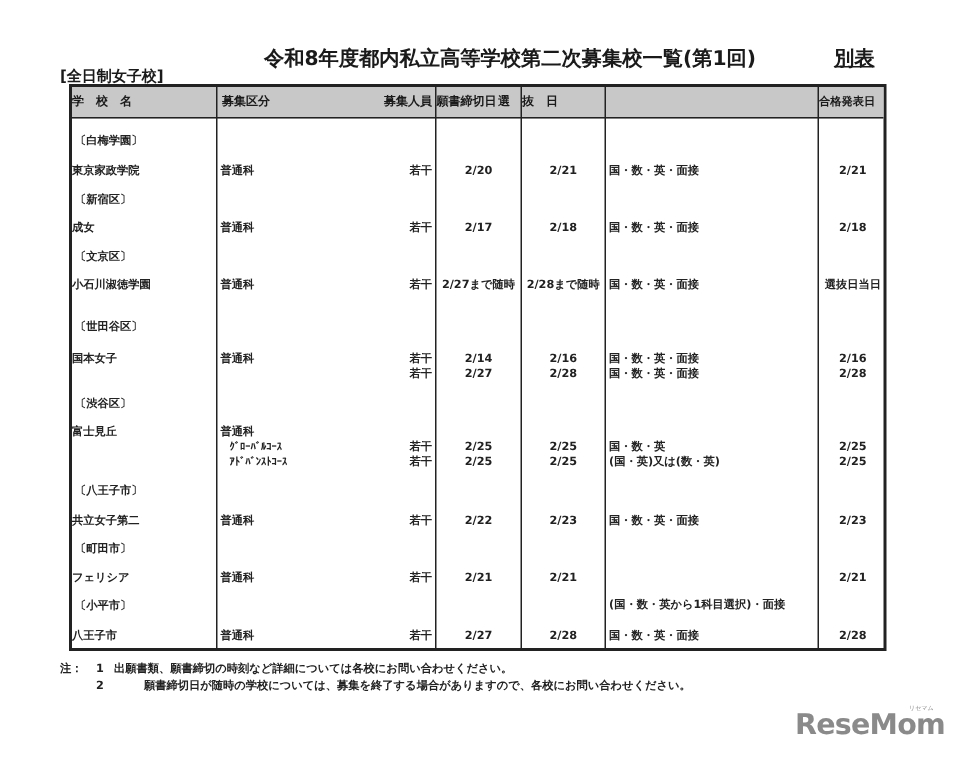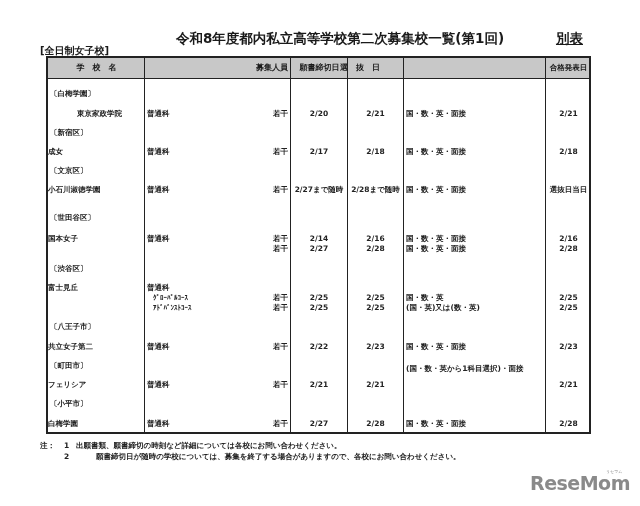--- a/index.html
+++ b/index.html
@@ -10,21 +10,21 @@
   .title { position: absolute; left: 140px; top: 30px; width: 400px; text-align: center;
     font-size: 13.5px; font-weight: bold; letter-spacing: 0px; }
   .annex { position: absolute; left: 556px; top: 30px; font-size: 13.5px; font-weight: bold; text-decoration: underline; }
   .category { position: absolute; left: 40px; top: 44px; font-size: 10px; font-weight: bold; }
   .table { position: absolute; left: 46px; top: 56px; width: 545px; height: 378px;
     border: 2px solid #222; box-sizing: border-box; }
   .header { position: absolute; left: 0; top: 0; right: 0; height: 21px; background: #c8c8c8;
     border-bottom: 1.5px solid #222; box-sizing: border-box; }
   .vline { position: absolute; top: 0; bottom: 0; width: 0; border-left: 1.3px solid #222; }
   .hcell { position: absolute; top: 0; height: 19px; line-height: 19px; font-size: 8px; font-weight: bold;
-    text-align: center; white-space: nowrap; }
+    text-align: left; white-space: nowrap; }
   .cell { position: absolute; font-size: 7.5px; white-space: nowrap; line-height: 10px; font-weight: bold; color: #222; }
   .ward { font-weight: bold; }
   .c { text-align: center; }
   .r { text-align: right; }
   .notes { position: absolute; left: 40px; top: 441px; font-size: 7.5px; font-weight: bold; color: #222; }
   .notes .lbl { position: absolute; left: 0; top: 0; }
   .notes .n { position: absolute; left: 24px; }
   .notes .t { position: absolute; left: 36px; white-space: nowrap; }
   .logo { position: absolute; left: 530px; top: 472px; font-size: 19px; font-weight: bold; color: #8a8a8a;
     font-family: "DejaVu Sans", sans-serif; letter-spacing: -0.5px; }
@@ -33,34 +33,35 @@
 </head>
 <body>
 
 <div class="title">令和8年度都内私立高等学校第二次募集校一覧(第1回)</div>
 <div class="annex">別表</div>
 <div class="category">[全日制女子校]</div>
 
 <div class="table">
   <div class="header">
     <div class="hcell" style="left:0;width:97px;">学　校　名</div>
+    <div class="hcell" style="left:100px;width:80px;">募集区分</div>
     <div class="hcell" style="left:190px;width:50px;text-align:right;">募集人員</div>
     <div class="hcell" style="left:243px;width:57px;">願書締切日</div>
     <div class="hcell" style="left:284px;width:56px;">選　抜　日</div>
     <div class="hcell" style="left:498px;width:45px;font-size:7.5px;">合格発表日</div>
   </div>
 
   <div class="vline" style="left:96px;"></div>
   <div class="vline" style="left:242px;"></div>
   <div class="vline" style="left:299px;"></div>
   <div class="vline" style="left:355px;"></div>
   <div class="vline" style="left:497px;"></div>
 
   <div class="cell ward" style="left:2px;top:31px;">〔白梅学園〕</div>
-  <div class="cell" style="left:0;top:51px;padding-left:29px;">東京家政学院</div>
+  <div class="cell" style="left:0;top:51px;">東京家政学院</div>
   <div class="cell" style="left:99px;top:51px;">普通科</div>
   <div class="cell r" style="left:200px;width:40px;top:51px;">若干</div>
   <div class="cell c" style="left:243px;width:56px;top:51px;">2/20</div>
   <div class="cell c" style="left:300px;width:55px;top:51px;">2/21</div>
   <div class="cell" style="left:358px;top:51px;">国・数・英・面接</div>
   <div class="cell c" style="left:498px;width:45px;top:51px;">2/21</div>
 
   <div class="cell ward" style="left:2px;top:70px;">〔新宿区〕</div>
   <div class="cell" style="left:0;top:89px;">成女</div>
   <div class="cell" style="left:99px;top:89px;">普通科</div>
@@ -117,25 +118,25 @@
   <div class="cell c" style="left:300px;width:55px;top:284px;">2/23</div>
   <div class="cell" style="left:358px;top:284px;">国・数・英・面接</div>
   <div class="cell c" style="left:498px;width:45px;top:284px;">2/23</div>
 
   <div class="cell ward" style="left:2px;top:303px;">〔町田市〕</div>
   <div class="cell" style="left:0;top:322px;">フェリシア</div>
   <div class="cell" style="left:99px;top:322px;">普通科</div>
   <div class="cell r" style="left:200px;width:40px;top:322px;">若干</div>
   <div class="cell c" style="left:243px;width:56px;top:322px;">2/21</div>
   <div class="cell c" style="left:300px;width:55px;top:322px;">2/21</div>
-  <div class="cell" style="left:358px;top:306px;">(国・数・英から1科目選択)・面接</div>
+  <div class="cell" style="left:358px;top:340px;">(国・数・英から1科目選択)・面接</div>
   <div class="cell c" style="left:498px;width:45px;top:322px;">2/21</div>
 
   <div class="cell ward" style="left:2px;top:341px;">〔小平市〕</div>
-  <div class="cell" style="left:0;top:361px;">白梅学園</div>
+  <div class="cell" style="left:0;top:361px;">八王子市</div>
   <div class="cell" style="left:99px;top:361px;">普通科</div>
   <div class="cell r" style="left:200px;width:40px;top:361px;">若干</div>
   <div class="cell c" style="left:243px;width:56px;top:361px;">2/27</div>
   <div class="cell c" style="left:300px;width:55px;top:361px;">2/28</div>
   <div class="cell" style="left:358px;top:361px;">国・数・英・面接</div>
   <div class="cell c" style="left:498px;width:45px;top:361px;">2/28</div>
 </div>
 
 <div class="notes">
   <span class="lbl">注：</span>

